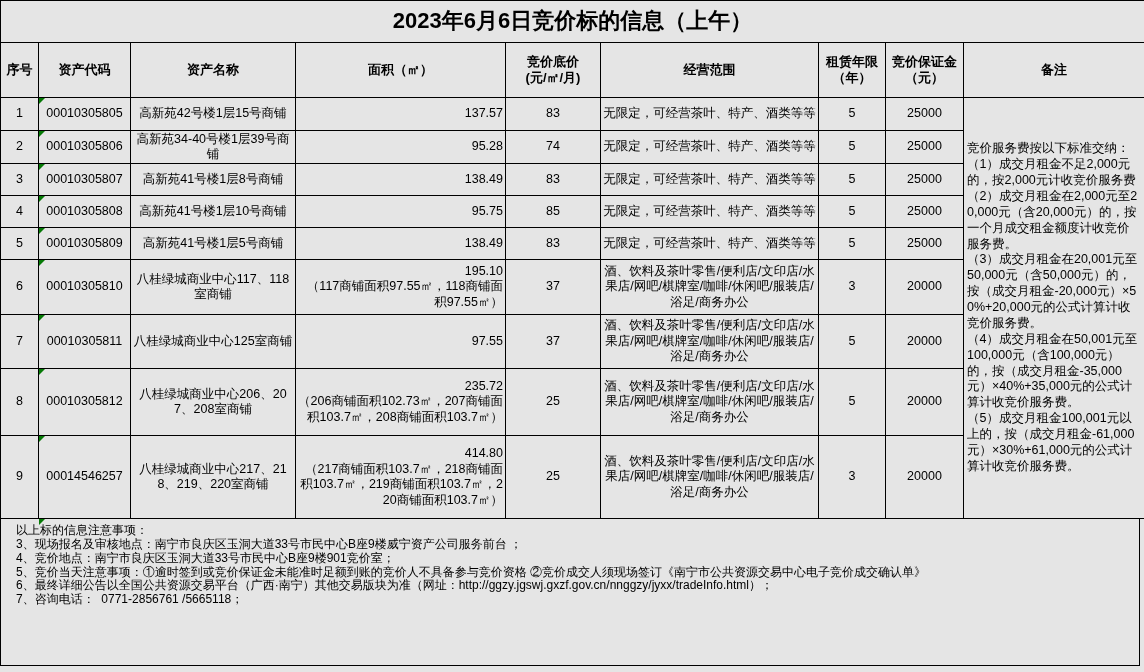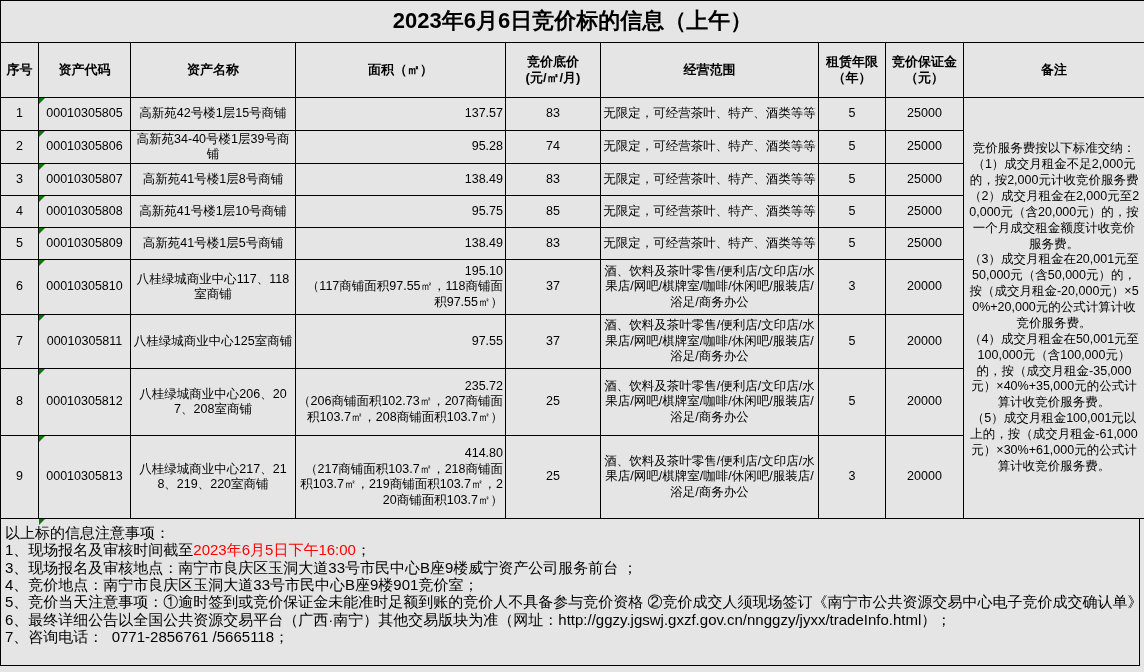--- a/index.html
+++ b/index.html
@@ -8,27 +8,27 @@
   table{border-collapse:collapse;table-layout:fixed;width:1144px;}
   th,td{border:1px solid #000;text-align:center;vertical-align:middle;
         font-size:12.5px;line-height:1.24;padding:0 2px;overflow:hidden;
         word-break:break-all;}
   .title-cell{font-size:22px;font-weight:bold;line-height:1.1;border-bottom:1px solid #000;}
   th{font-weight:bold;font-size:13px;white-space:pre-line;}
   .pre{white-space:pre-line;text-align:right;}
   .code-cell{position:relative;}
   .tri{position:absolute;left:0;top:0;width:0;height:0;
        border-top:6px solid #067a06;border-right:6px solid transparent;}
-  .remarks-cell{text-align:center;vertical-align:middle;white-space:pre-line;
+  .remarks-cell{text-align:left;vertical-align:middle;white-space:pre-line;
                 font-size:12.5px;line-height:1.27;padding:0 3px;}
   .notes{position:absolute;left:0;top:518px;width:1140px;height:148px;
          box-sizing:border-box;border:1px solid #000;border-top:none;
          padding:6px 0 0 4px;}
   .notes .tri{left:38px;top:1px;}
-  .note-line{white-space:pre;font-size:15px;line-height:1.155;}
+  .note-line{white-space:pre;font-size:12px;line-height:1.155;margin-left:11px;}
   .red{color:#ff0000;}
 </style>
 </head>
 <body>
 
 <div class="sheet">
 
   <table>
     <colgroup>
       <col style="width:38px">
@@ -143,36 +143,35 @@
       <td>八桂绿城商业中心206、207、208室商铺</td>
       <td class="pre">235.72
 （206商铺面积102.73㎡，207商铺面积103.7㎡，208商铺面积103.7㎡）</td>
       <td>25</td>
       <td>酒、饮料及茶叶零售/便利店/文印店/水果店/网吧/棋牌室/咖啡/休闲吧/服装店/浴足/商务办公</td>
       <td>5</td>
       <td>20000</td>
     </tr>
     <tr style="height:83px">
       <td>9</td>
-      <td class="code-cell"><span class="tri"></span><span>00010305813</span></td>
+      <td class="code-cell"><span class="tri"></span><span>00014546257</span></td>
       <td>八桂绿城商业中心217、218、219、220室商铺</td>
       <td class="pre">414.80
 （217商铺面积103.7㎡，218商铺面积103.7㎡，219商铺面积103.7㎡，220商铺面积103.7㎡）</td>
       <td>25</td>
       <td>酒、饮料及茶叶零售/便利店/文印店/水果店/网吧/棋牌室/咖啡/休闲吧/服装店/浴足/商务办公</td>
       <td>3</td>
       <td>20000</td>
     </tr>
   </tbody>
     </table>
 
   <div class="notes">
     <span class="tri"></span>
     <div class="note-line">以上标的信息注意事项：</div>
-    <div class="note-line"><span>1、现场报名及审核时间截至</span><span class="red">2023年6月5日下午16:00</span><span>；</span></div>
     <div class="note-line"><span>3、现场报名及审核地点：南宁市良庆区玉洞大道33号市民中心B座9楼威宁资产公司服务前台 ；</span></div>
     <div class="note-line"><span>4、竞价地点：南宁市良庆区玉洞大道33号市民中心B座9楼901竞价室；</span></div>
     <div class="note-line"><span>5、竞价当天注意事项：①逾时签到或竞价保证金未能准时足额到账的竞价人不具备参与竞价资格 ②竞价成交人须现场签订《南宁市公共资源交易中心电子竞价成交确认单》</span></div>
     <div class="note-line"><span>6、最终详细公告以全国公共资源交易平台（广西·南宁）其他交易版块为准（网址：http://ggzy.jgswj.gxzf.gov.cn/nnggzy/jyxx/tradeInfo.html）；</span></div>
     <div class="note-line"><span>7、咨询电话：  0771-2856761 /5665118；</span></div>
   </div>
 
 </div>
 
 </body></html>

